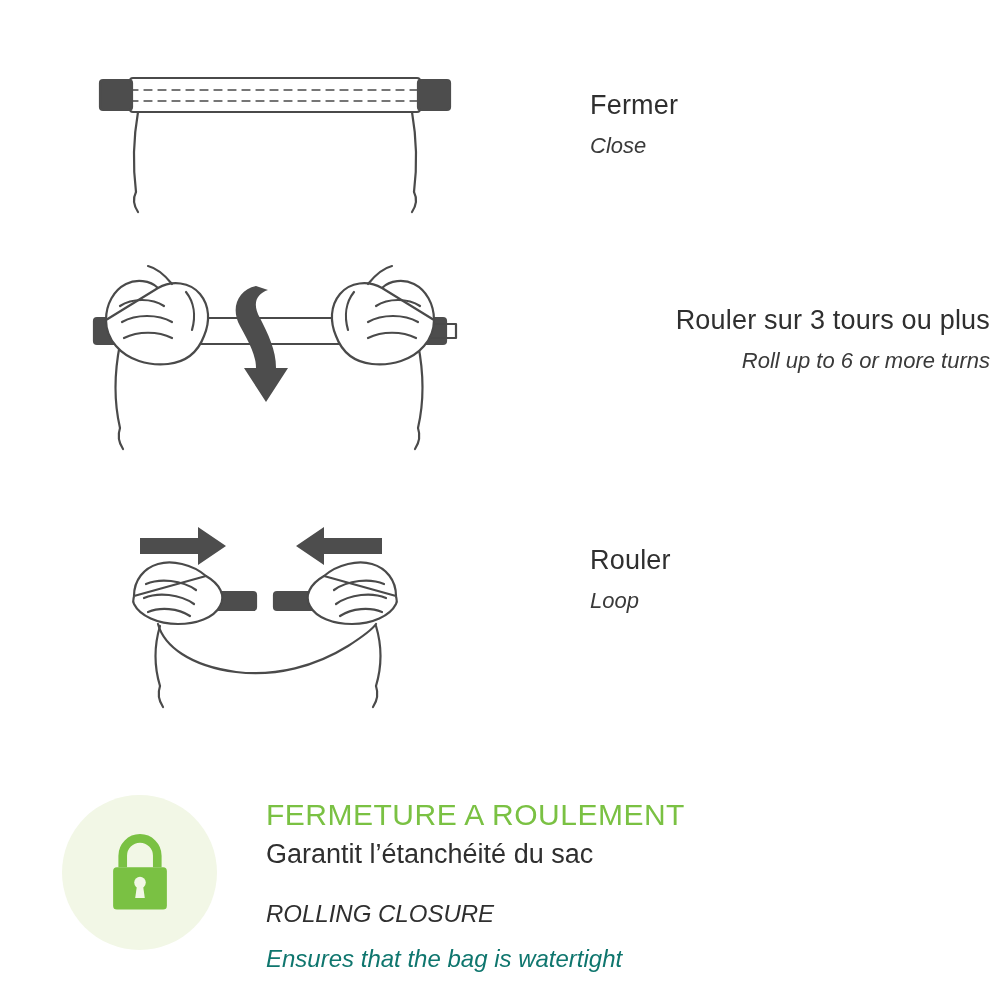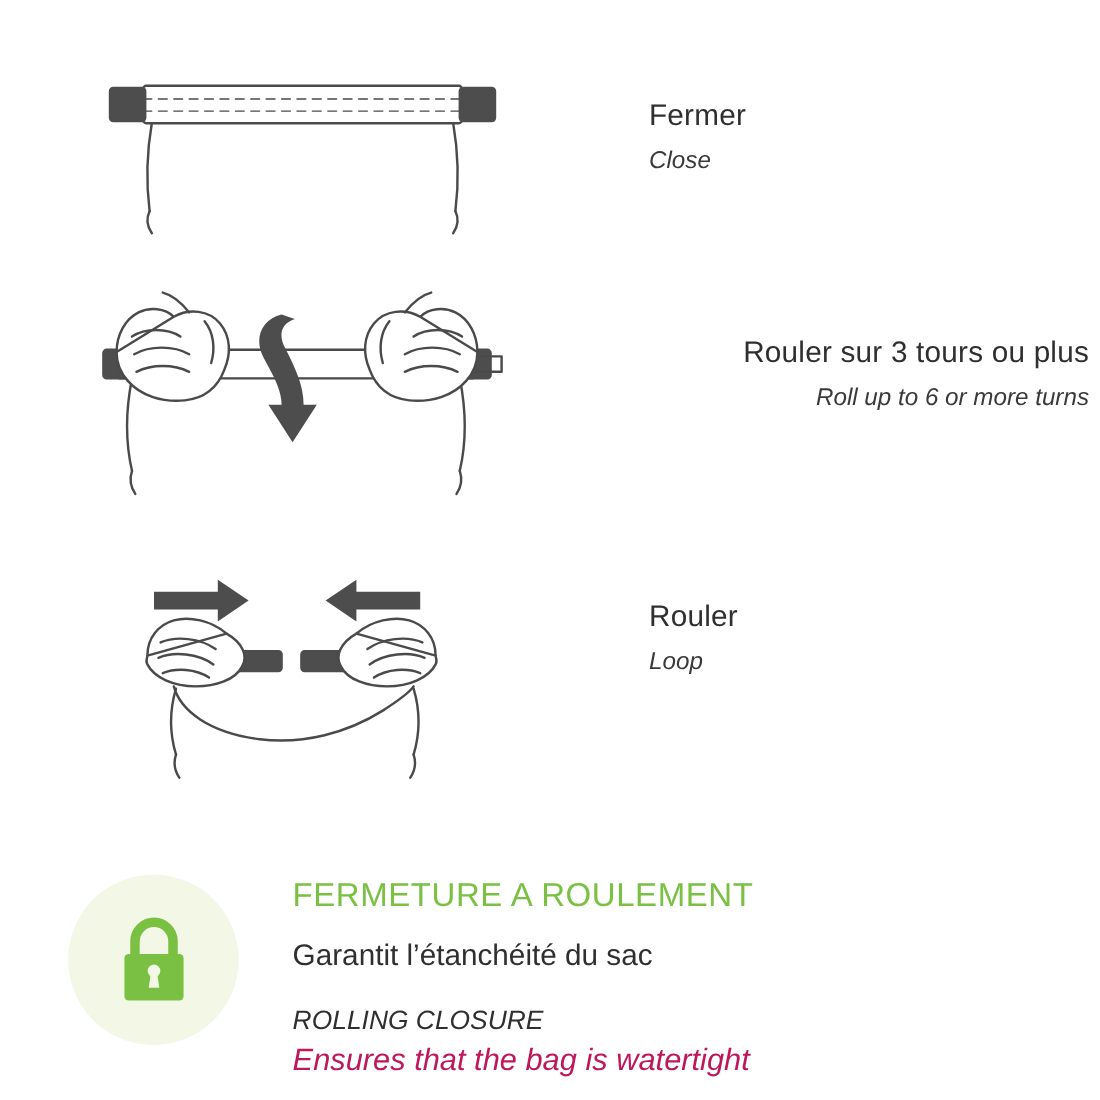--- a/index.html
+++ b/index.html
@@ -95,35 +95,35 @@
     font-size: 30px;
     font-weight: 400;
     color: #7ac143;
     letter-spacing: 0.5px;
     line-height: 1.1;
   }
   .footer-sub {
     font-size: 27px;
     font-weight: 400;
     color: #2f2f2f;
-    margin-top: 22px;
+    margin-top: 8px;
     line-height: 1.15;
   }
   .footer-en-title {
     font-size: 24px;
     font-style: italic;
     color: #2f2f2f;
     margin-top: 30px;
     line-height: 1.2;
   }
   .footer-en-sub {
-    font-size: 28px;
+    font-size: 24px;
     font-style: italic;
-    color: #be185d;
-    margin-top: 4px;
+    color: #0f766e;
+    margin-top: 16px;
     line-height: 1.2;
   }
 </style>
 </head>
 <body>
 
 <div class="sheet">
 
   <div class="step" id="step-1">
     <div class="step-art">

